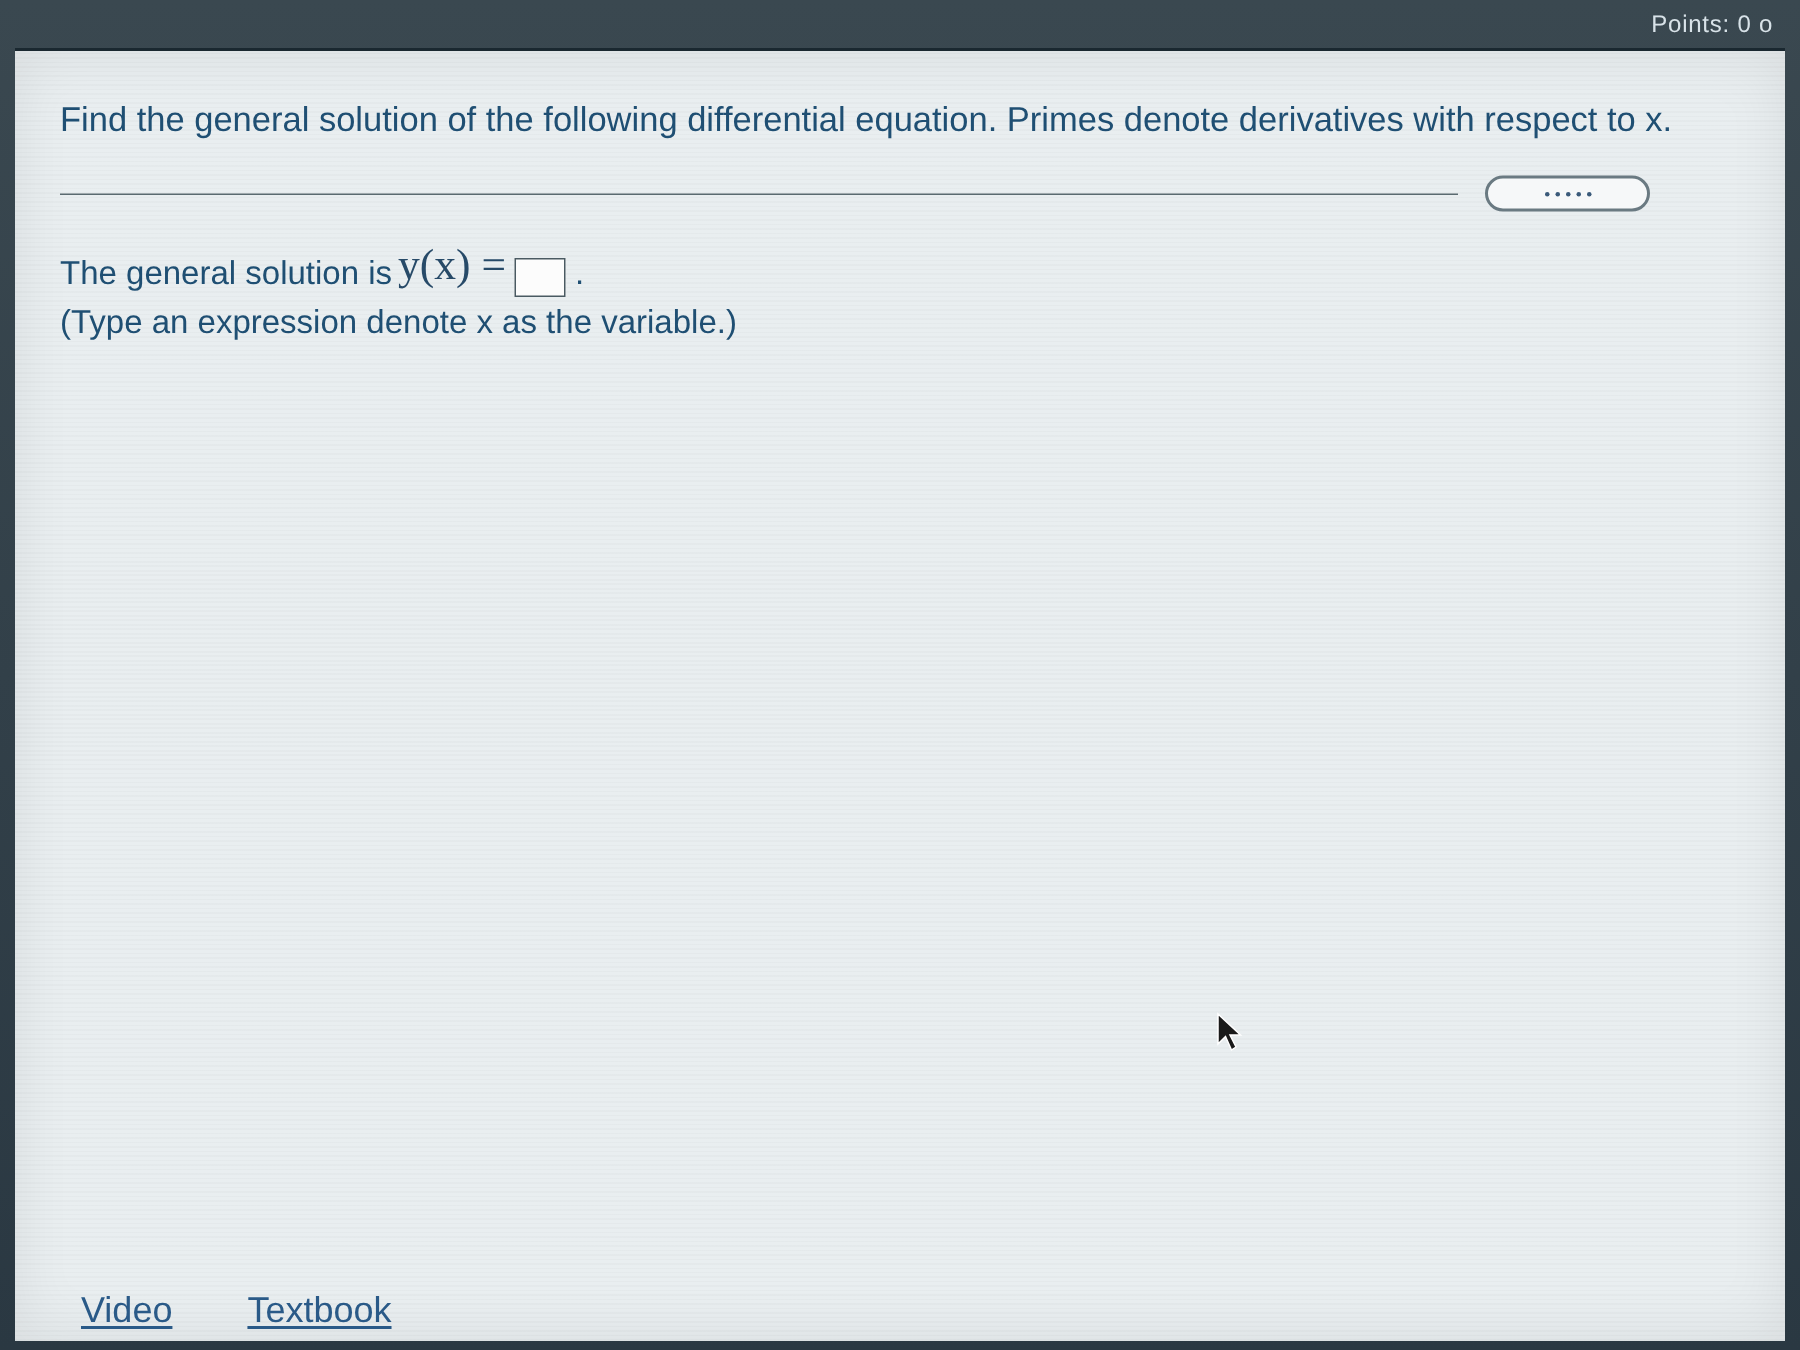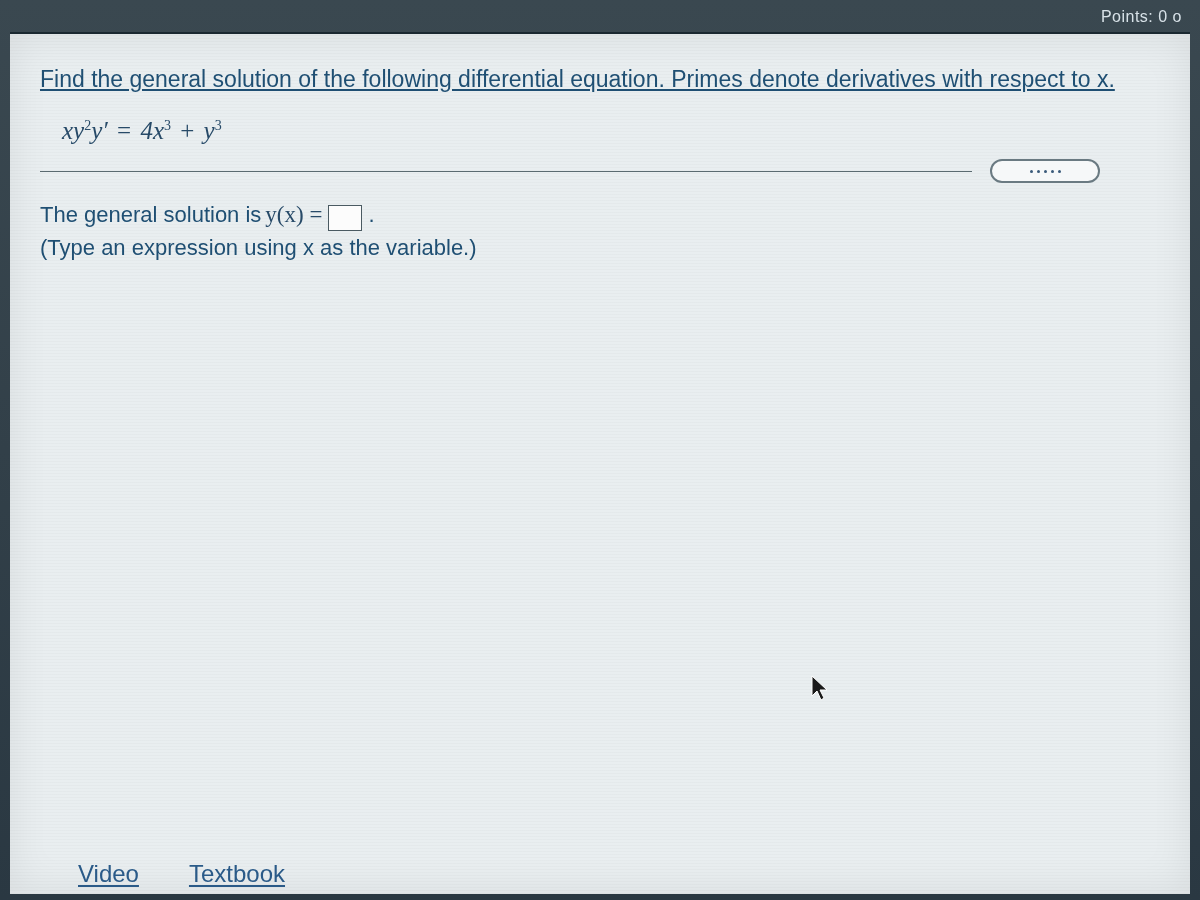--- a/index.html
+++ b/index.html
@@ -45,21 +45,20 @@
       height: 860px;
       padding: 30px 30px 0 30px;
       position: relative;
       box-shadow: inset 0 0 40px rgba(0,0,0,0.08);
     }
     .prompt {
       color: #1f4f73;
       font-size: 23px;
       line-height: 1.35;
       margin-bottom: 22px;
-      text-decoration: underline;
     }
     .equation {
       color: #274a68;
       font-size: 25px;
       font-family: 'Times New Roman', Times, serif;
       font-style: italic;
       margin-left: 22px;
       margin-bottom: 14px;
     }
     .equation sup {
@@ -108,21 +107,21 @@
       line-height: 1.4;
       margin-bottom: 4px;
       display: flex;
       align-items: flex-end;
       flex-wrap: wrap;
       gap: 4px;
     }
     .solution-line .math {
       font-family: 'Times New Roman', Times, serif;
       color: #274a68;
-      font-size: 23px;
+      font-size: 29px;
     }
     .answer-box {
       display: inline-block;
       width: 34px;
       height: 26px;
       border: 1px solid #4a5a62;
       background: #fcfcfc;
       margin: 0 2px;
       vertical-align: middle;
     }
@@ -131,21 +130,21 @@
       font-size: 22px;
     }
     .cursor {
       position: absolute;
       left: 800px;
       top: 640px;
       pointer-events: none;
     }
     .bottom-links {
       position: absolute;
-      left: 68px;
+      left: 44px;
       bottom: 6px;
       display: flex;
       gap: 50px;
       align-items: baseline;
     }
     .bottom-links a {
       color: #2a5a88;
       font-size: 24px;
       text-decoration: underline;
       text-underline-offset: 3px;
@@ -163,42 +162,39 @@
 <div class="frame">
   <div class="topbar">
     <span>Points: 0 o</span>
   </div>
   <div class="divider-dark"></div>
 
   <div class="content">
 
     <div class="prompt">Find the general solution of the following differential equation. Primes denote derivatives with respect to x.</div>
 
-    <div class="equation">
-      <span>xy</span><sup>2</sup><span>y′</span><span class="op"> = </span><span>4x</span><sup>3</sup><span class="op"> + </span><span>y</span><sup>3</sup>
-    </div>
 
     <div class="hr-row">
       <div class="hr-line"></div>
       <div class="pill">
         <span class="dot"></span>
         <span class="dot"></span>
         <span class="dot"></span>
         <span class="dot"></span>
         <span class="dot"></span>
       </div>
     </div>
 
     <div class="solution-line">
       <span>The general solution is </span>
       <span class="math">y(x) = </span>
       <input type="text" class="answer-box" style="">
       <span>.</span>
     </div>
-    <div class="hint">(Type an expression using x as the variable.)</div>
+    <div class="hint">(Type an expression denote x as the variable.)</div>
 
     <svg class="cursor" width="22" height="28" viewBox="0 0 22 28">
       <path d="M2 2 L2 22 L7 17 L11 26 L14 24 L10 16 L17 16 Z" fill="#1a1a1a" stroke="#ffffff" stroke-width="1"></path>
     </svg>
 
     <div class="bottom-links">
       <a>Video</a>
       <a>Textbook</a>
     </div>
 

